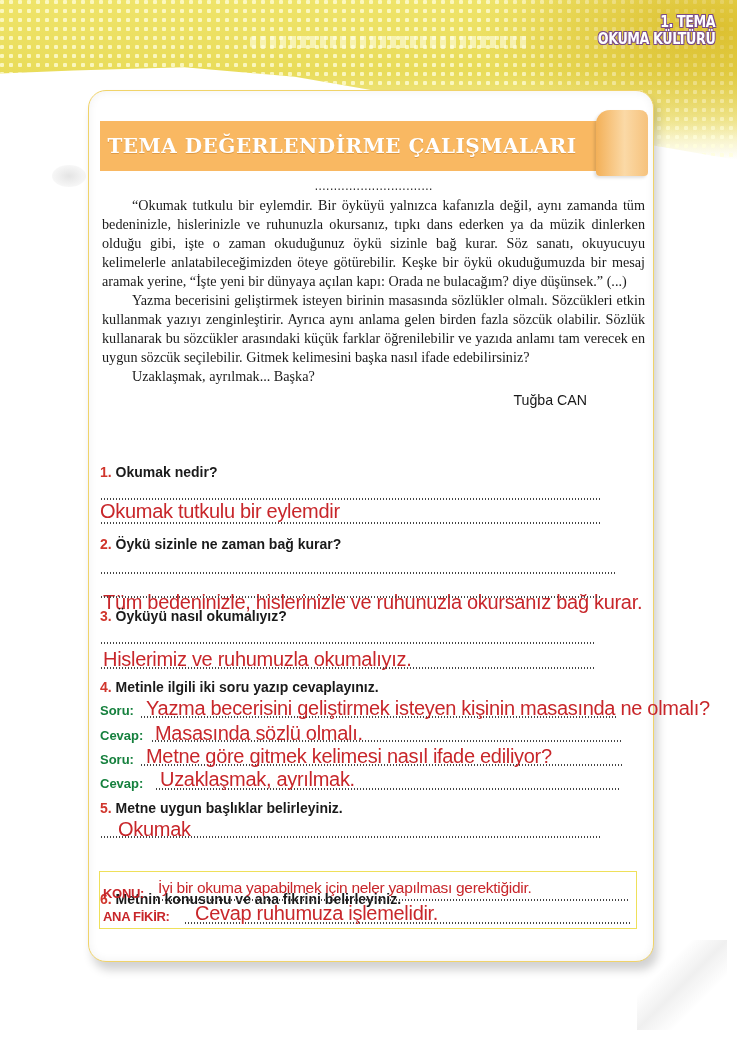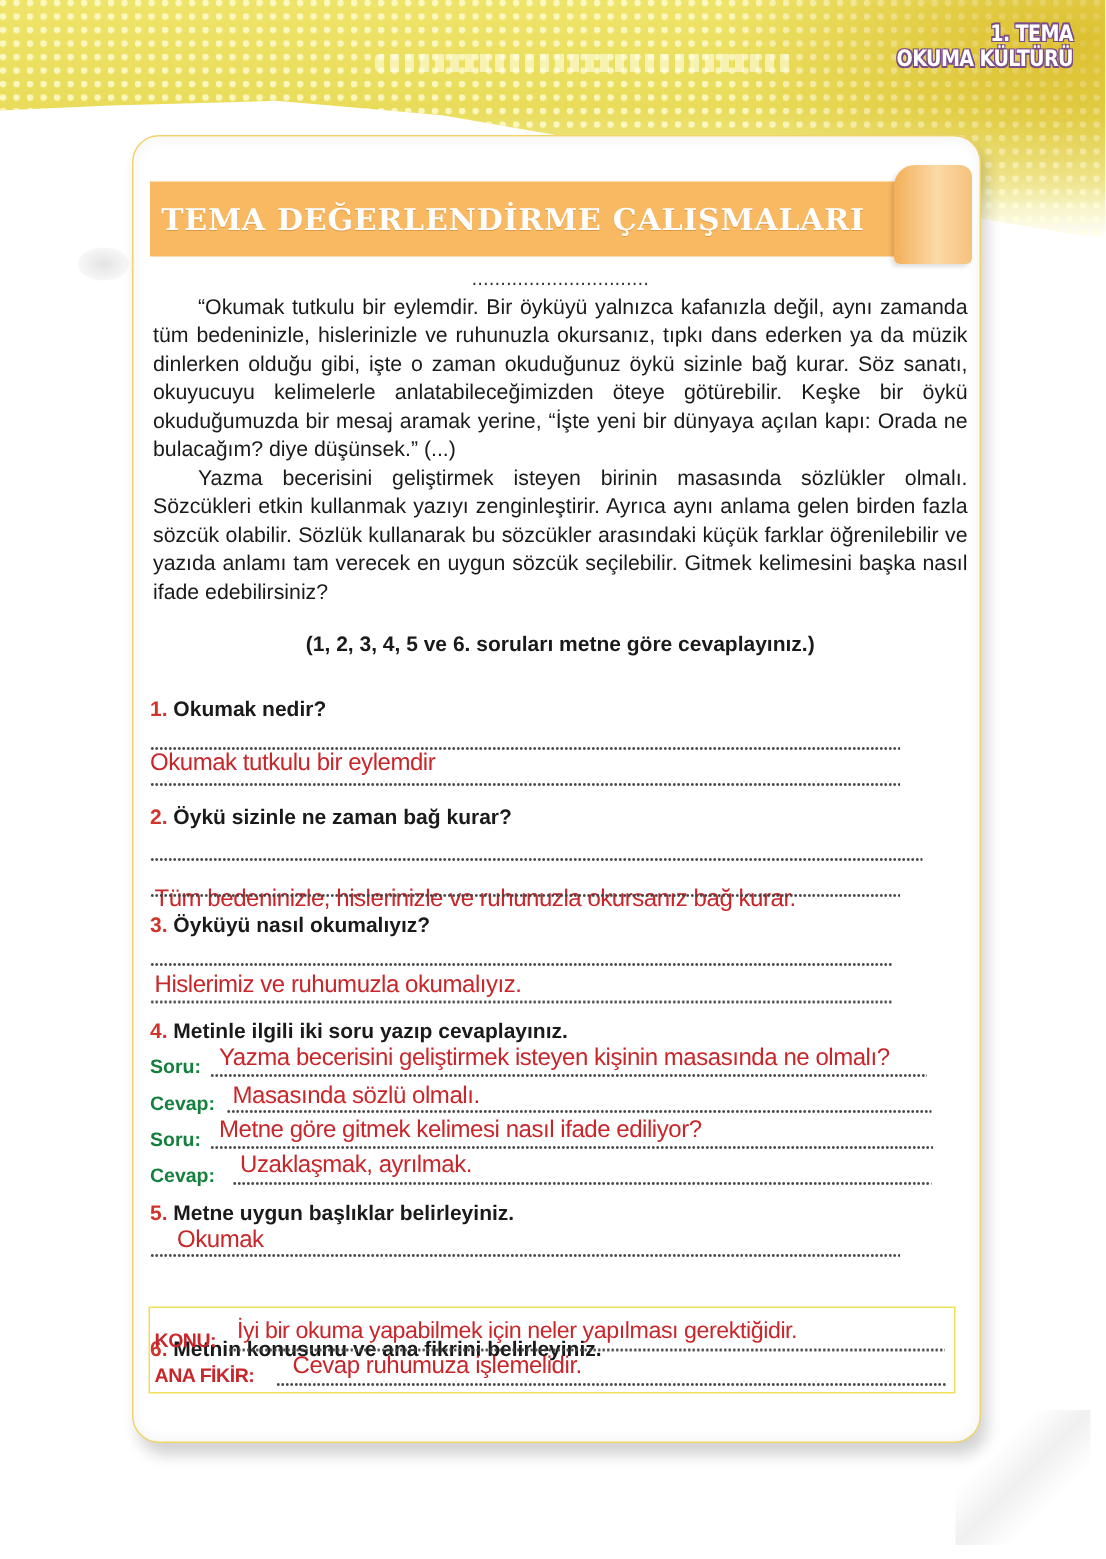--- a/index.html
+++ b/index.html
@@ -69,42 +69,42 @@
   .content {
     position: absolute; left: 102px; top: 180px; width: 543px;
   }
   .title-dots {
     text-align: center; font-size: 12px; line-height: 12px; color: #333; letter-spacing: 0px; height: 16px;
   }
   .para {
     font-family: "Liberation Sans", sans-serif; font-size: 14.2px; line-height: 19px;
     text-align: justify; color: #1a1a1a;
   }
-  .para.indent { text-indent: 30px; }
+  .para.indent { text-indent: 30px; font-family: Liberation Serif, serif; }
   .author {
     font-family: "Liberation Sans", sans-serif; font-size: 14.2px; line-height: 19px;
     text-align: right; padding-right: 58px; margin-top: 5px; color: #1a1a1a;
   }
   .instruction {
     font-family: "Liberation Sans", sans-serif; font-weight: bold; font-size: 14px;
     text-align: center; margin-top: 16px; color: #1a1a1a;
   }
 
   .q {
     position: absolute; left: 100px;
     font-family: "Liberation Sans", sans-serif; font-weight: bold; font-size: 14px; color: #1a1a1a;
   }
   .q .num { color: #d0352c; }
   .dotline {
     position: absolute; height: 2px;
     background-image: radial-gradient(circle, #444 0.8px, transparent 1px);
     background-size: 3px 2px; background-repeat: repeat-x;
   }
   .answer {
-    position: absolute; font-family: "Liberation Sans", sans-serif; font-size: 16px;
+    position: absolute; font-family: "Liberation Sans", sans-serif; font-size: 20px;
     color: #c8262a; white-space: nowrap; letter-spacing: -0.3px;
   }
   .lbl {
     position: absolute; font-family: Liberation Sans, sans-serif; font-weight: bold;
     font-size: 13px; color: #15803d;
   }
 
   .topic-box {
     position: absolute; left: 99px; top: 871px; width: 538px; height: 58px;
     border: 1.5px solid #efe05a;
@@ -132,21 +132,22 @@
 
 <div class="banner">
   <div class="banner-title">TEMA DEĞERLENDİRME ÇALIŞMALARI</div>
 </div>
 <div class="banner-curl"></div>
 
 <div class="content">
   <div class="title-dots">...............................</div>
   <p class="para indent">“Okumak tutkulu bir eylemdir. Bir öyküyü yalnızca kafanızla değil, aynı zamanda tüm bedeninizle, hislerinizle ve ruhunuzla okursanız, tıpkı dans ederken ya da müzik dinlerken olduğu gibi, işte o zaman okuduğunuz öykü sizinle bağ kurar. Söz sanatı, okuyucuyu kelimelerle anlatabileceğimizden öteye götürebilir. Keşke bir öykü okuduğumuzda bir mesaj aramak yerine, “İşte yeni bir dünyaya açılan kapı: Orada ne bulacağım? diye düşünsek.” (...)</p>
   <p class="para indent">Yazma becerisini geliştirmek isteyen birinin masasında sözlükler olmalı. Sözcükleri etkin kullanmak yazıyı zenginleştirir. Ayrıca aynı anlama gelen birden fazla sözcük olabilir. Sözlük kullanarak bu sözcükler arasındaki küçük farklar öğrenilebilir ve yazıda anlamı tam verecek en uygun sözcük seçilebilir. Gitmek kelimesini başka nasıl ifade edebilirsiniz?</p>
-  <div class="instruction">(1, 2, 3, 4, 5 ve 6. soruları metne göre cevaplayınız.)</div>
+  <p class="para indent">Uzaklaşmak, ayrılmak... Başka?</p>
+  <div class="author">Tuğba CAN</div>
 </div>
 
 <div class="q" style="top:464px;">
   <span class="num">1.</span>
   <span>Okumak nedir?</span>
 </div>
 <div class="dotline" style="left:100px; top:498px; width:500px;"></div>
 <div class="answer" style="left:100px; top:500px;">Okumak tutkulu bir eylemdir</div>
 <div class="dotline" style="left:100px; top:522px; width:500px;"></div>
 

